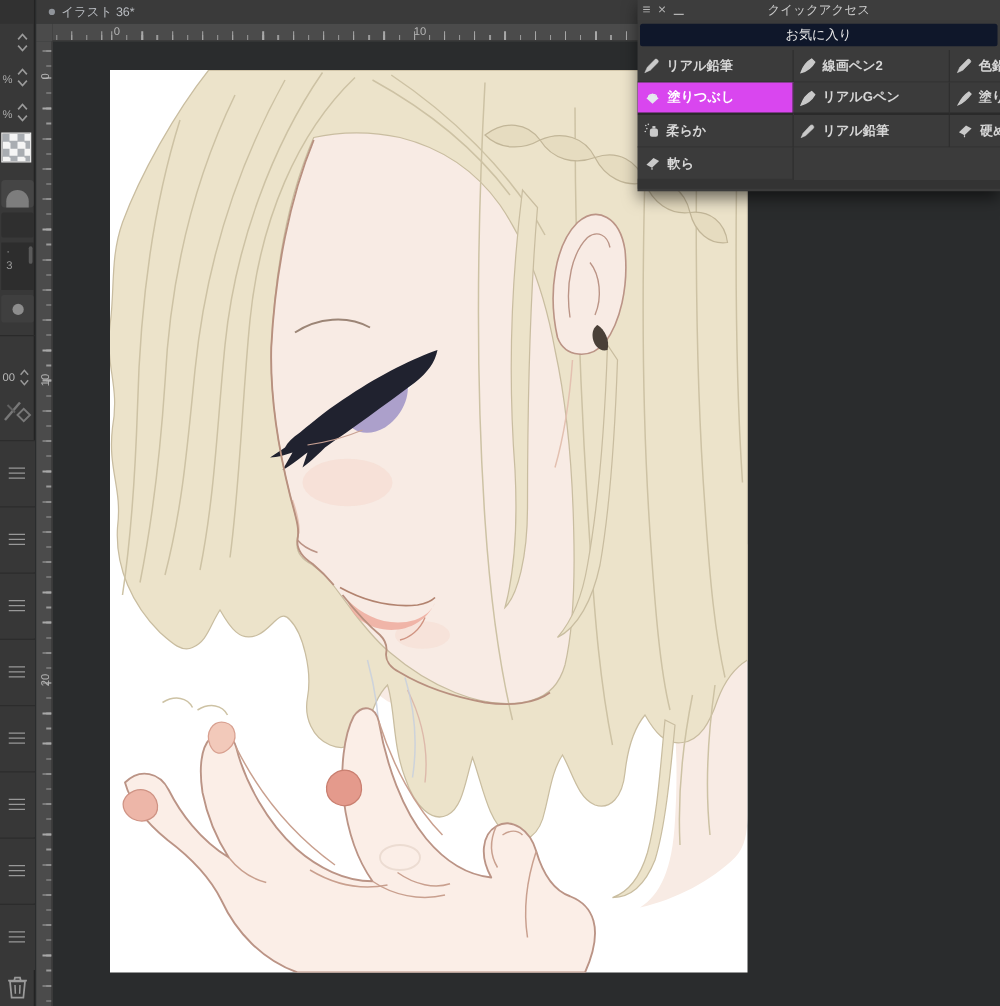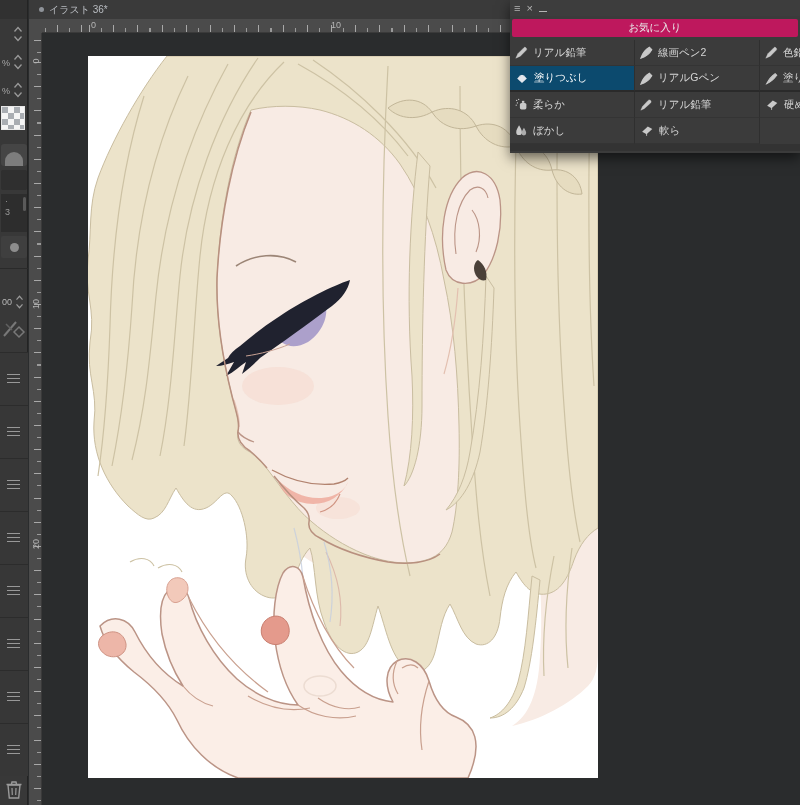--- a/index.html
+++ b/index.html
@@ -70,27 +70,27 @@
   .canvas { position:absolute; left:88px; top:56px; width:510px; height:722px; background:#ffffff; z-index:1; }
   .canvas svg { position:absolute; left:0; top:0; }
 
   
   .qa { position:absolute; left:510px; top:0; width:290px; height:153px; background:#3b3b3b;
     box-shadow:0 5px 12px rgba(0,0,0,.55); z-index:10; overflow:hidden; }
   .qa-head { height:16px; display:flex; align-items:center; padding:0 4px; position:relative; background:#3d3d3d; }
   .qa-head .winbtn { color:#b4b4b4; font-size:11px; line-height:14px; margin-right:6px; cursor:default; }
   .qa-head .minbar { display:inline-block; width:8px; height:1px; background:#b4b4b4; margin-right:6px; margin-top:6px; }
   .qa-title { position:absolute; left:0; right:0; text-align:center; color:#c9c9c9; font-size:10px; }
-  .qa-fav { margin:3px 2px; height:18px; background:#be185d; border-radius:2px;
+  .qa-fav { margin:3px 2px; height:18px; background:#0f172a; border-radius:2px;
     display:flex; align-items:center; justify-content:center; color:#e8e8e8; font-size:10.5px;font-family:Liberation Mono, monospace; }
   .qa-grid { display:grid; grid-template-columns:125px 125px 125px; width:375px; }
   .qa-cell { height:26px; display:flex; align-items:center; gap:5px; padding-left:5px;
-    font-size:10.5px; color:#d6d6d6; border-bottom:1px solid #343434; border-right:1px solid #2f2f2f; }
+    font-size:10.5px; color:#d6d6d6; border-bottom:1px solid #343434; border-right:1px solid #2f2f2f;font-weight:bold; }
   .qa-cell.group-end { border-bottom:2px solid #2a2a2a; }
-  .qa-cell.selected { background:#0c4a6e; color:#ffffff; }
+  .qa-cell.selected { background:#d946ef; color:#ffffff; }
   .qa-cell svg { flex:0 0 auto; }
   .qa-bottom { height:7px; background:#333333; }
   .icon-glyph { fill:#c9c9c9; }
   .selected .icon-glyph { fill:#e4e7ee; }
 </style>
 </head>
 <body>
 
 <div class="left-strip">
   <div class="strip-head"></div>
@@ -383,20 +383,21 @@
       <path d="M177,565 C186,556 199,560 201,572 C203,584 192,592 181,587 C172,583 171,572 177,565 Z" fill="#e49a8c" stroke="#c97f70" stroke-width="1"></path>
     </g>
   </svg>
 </div>
 
 <div class="qa">
   <div class="qa-head">
     <span class="winbtn">≡</span>
     <span class="winbtn">×</span>
     <span class="minbar"></span>
+    <span class="qa-title">クイックアクセス</span>
   </div>
   <div class="qa-fav">お気に入り</div>
 
   <div class="qa-grid">
 
     <div class="qa-cell">
       <svg width="13" height="13" viewBox="0 0 16 16">
           <path class="icon-glyph" d="M1,15 L3.5,9.5 L11,2 C12.5,0.5 15.5,3.5 14,5 L6.5,12.5 Z M3.5,9.5 L6.5,12.5" stroke="#c9c9c9" fill="#c9c9c9" stroke-width="0.5"></path>
         </svg>
       <span>リアル鉛筆</span>
@@ -455,27 +456,20 @@
     </div>
     <div class="qa-cell">
       <svg width="14" height="13" viewBox="0 0 16 16">
           <path class="icon-glyph" d="M2,9.5 L9,3 L14.5,6 L7.5,12.5 Z"></path>
           <path d="M7.5,12.5 L7.5,14.5" stroke="#c9c9c9" stroke-width="1.2"></path>
         </svg>
       <span>硬め</span>
     </div>
 
     <div class="qa-cell">
-      <svg width="13" height="13" viewBox="0 0 16 16">
-          <path class="icon-glyph" d="M5,1.5 C7,5 8.5,7.5 8.5,10 A3.5,3.5 0 1 1 1.5,10 C1.5,7.5 3,5 5,1.5 Z"></path>
-          <path class="icon-glyph" d="M11,4.5 C12.6,7.2 13.8,9.2 13.8,11.2 A2.9,2.9 0 1 1 8,11.2 C8,9.2 9.4,7.2 11,4.5 Z" opacity="0.8"></path>
-        </svg>
-      <span>ぼかし</span>
-    </div>
-    <div class="qa-cell">
       <svg width="14" height="13" viewBox="0 0 16 16">
           <path class="icon-glyph" d="M2,9.5 L9,3 L14.5,6 L7.5,12.5 Z"></path>
           <path d="M7.5,12.5 L7.5,14.5" stroke="#c9c9c9" stroke-width="1.2"></path>
         </svg>
       <span>軟ら</span>
     </div>
   </div>
   <div class="qa-bottom"></div>
 </div>
 

